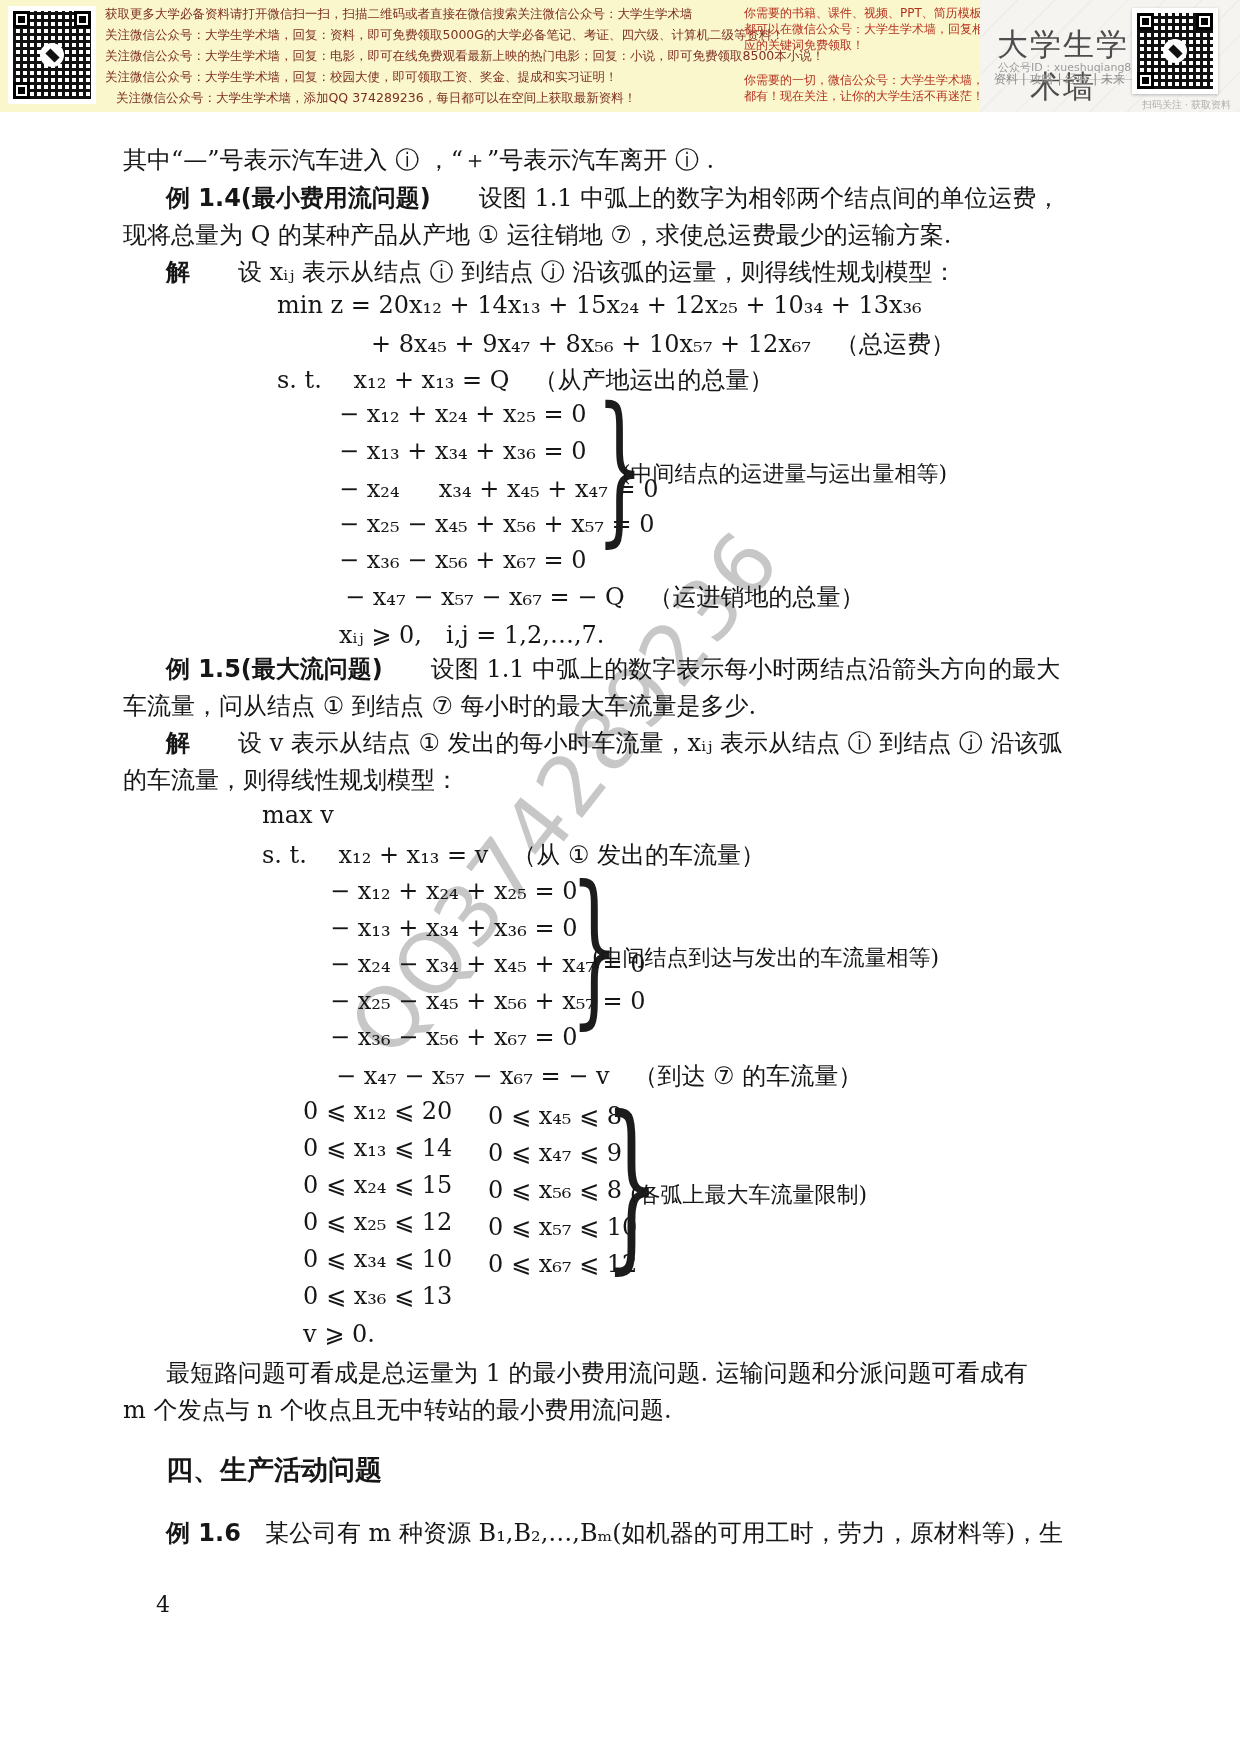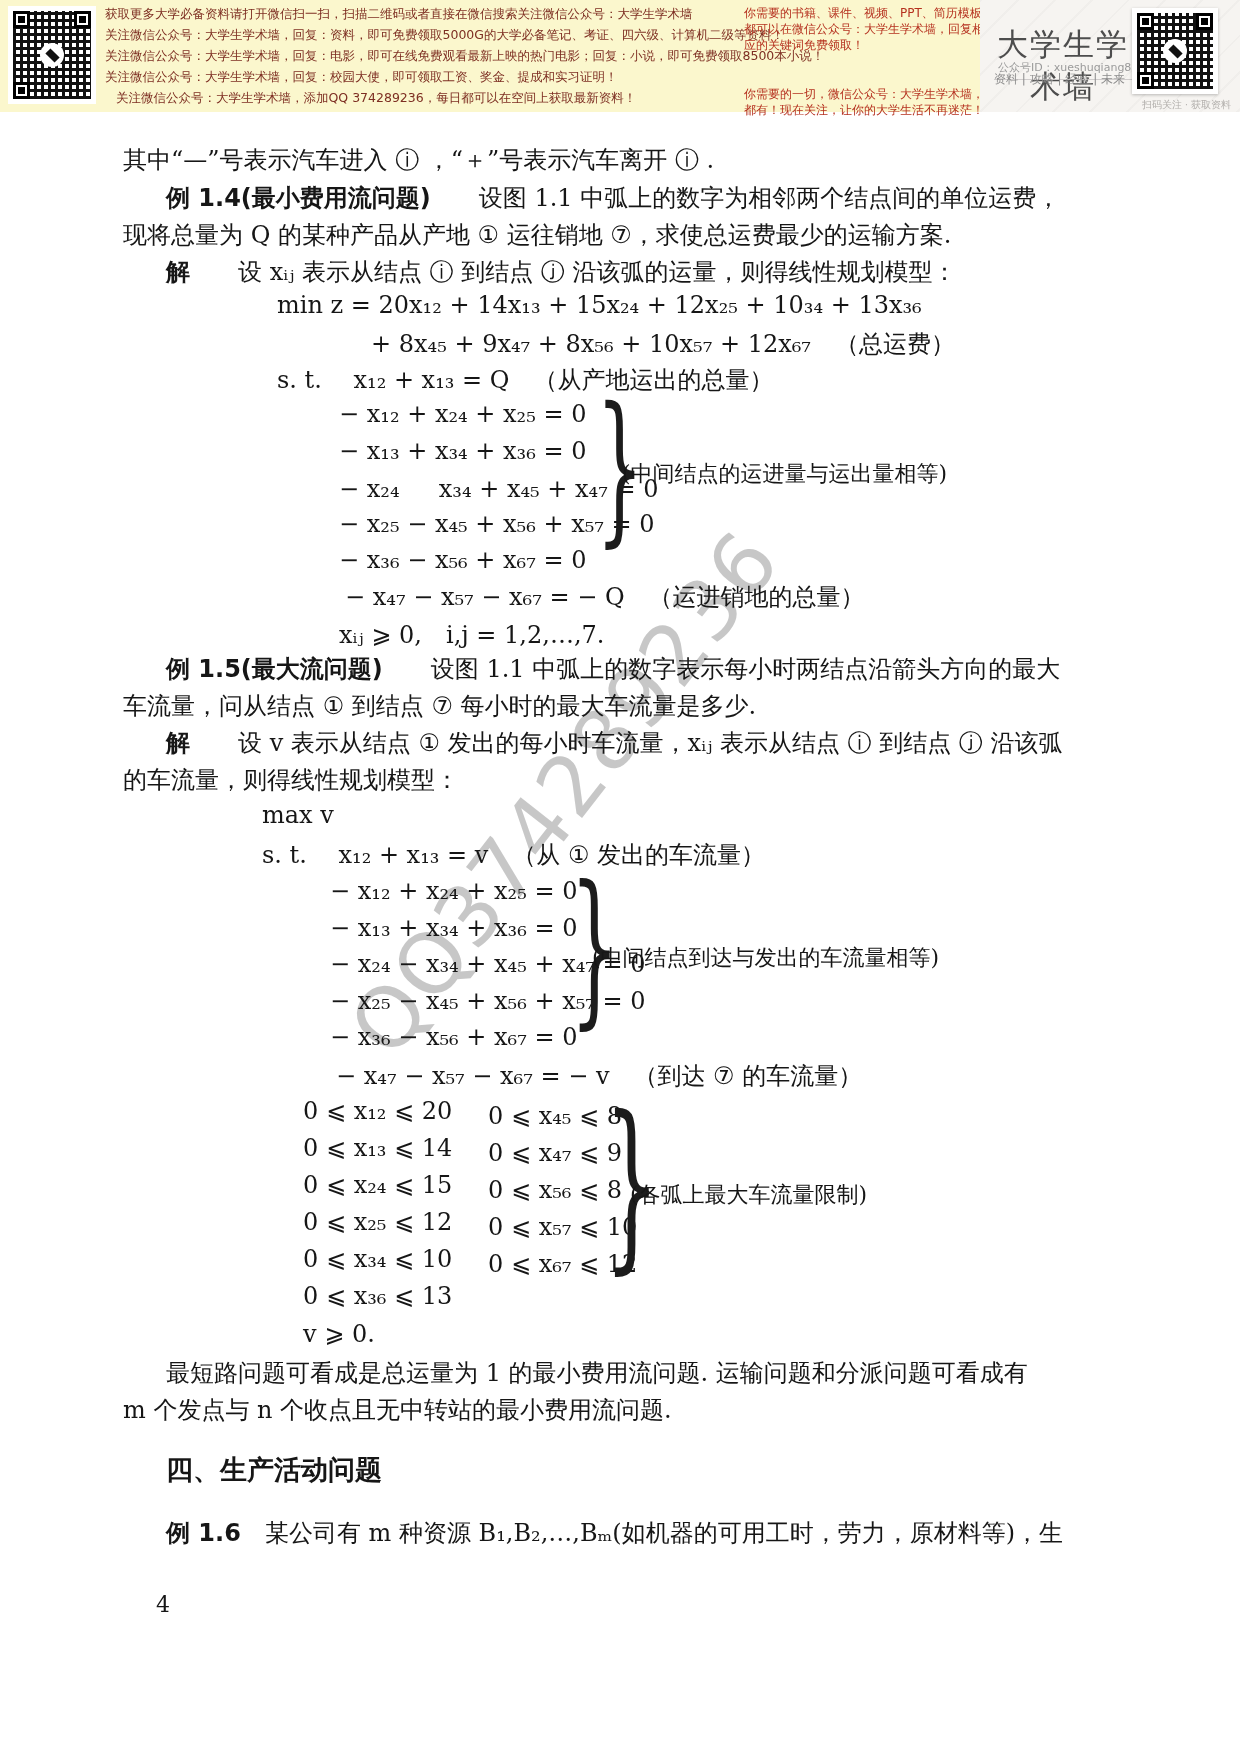--- a/index.html
+++ b/index.html
@@ -64,21 +64,21 @@
       <div class="qrlogo">
           <div class="cap"></div>
         </div>
     </div>
     <div class="promoL" style="top:6px;">获取更多大学必备资料请打开微信扫一扫，扫描二维码或者直接在微信搜索关注微信公众号：大学生学术墙</div>
     <div class="promoL" style="top:27px;">关注微信公众号：大学生学术墙，回复：资料，即可免费领取5000G的大学必备笔记、考证、四六级、计算机二级等资料！</div>
     <div class="promoL" style="top:48px;">关注微信公众号：大学生学术墙，回复：电影，即可在线免费观看最新上映的热门电影；回复：小说，即可免费领取8500本小说！</div>
     <div class="promoL" style="top:69px;">关注微信公众号：大学生学术墙，回复：校园大使，即可领取工资、奖金、提成和实习证明！</div>
     <div class="promoL" style="top:90px;margin-left:11px;">关注微信公众号：大学生学术墙，添加QQ 374289236，每日都可以在空间上获取最新资料！</div>
     <div class="promoR" style="top:5px;">你需要的书籍、课件、视频、PPT、简历模板都可以在微信公众号：大学生学术墙，回复相应的关键词免费领取！</div>
-    <div class="promoR" style="top:86px;font-family:Liberation Serif, serif;">你需要的一切，微信公众号：大学生学术墙，都有！现在关注，让你的大学生活不再迷茫！</div>
+    <div class="promoR" style="top:72px;font-family:Liberation Serif, serif;">你需要的一切，微信公众号：大学生学术墙，都有！现在关注，让你的大学生活不再迷茫！</div>
   </div>
 
   <div class="brandpanel">
     <div class="brandtitle">大学生学术墙</div>
     <div class="brandid">公众号ID：xueshuqiang8888</div>
     <div class="branddiv"></div>
     <div class="brandtags">资料 | 攻略 | 经验 | 未来</div>
     <div class="qrbox" style="left:152px;top:8px;width:86px;height:86px;box-shadow:0 1px 3px rgba(0,0,0,.25);">
       <div class="qrnoise"></div>
       <div class="finder" style="left:5px;top:5px;"></div>

